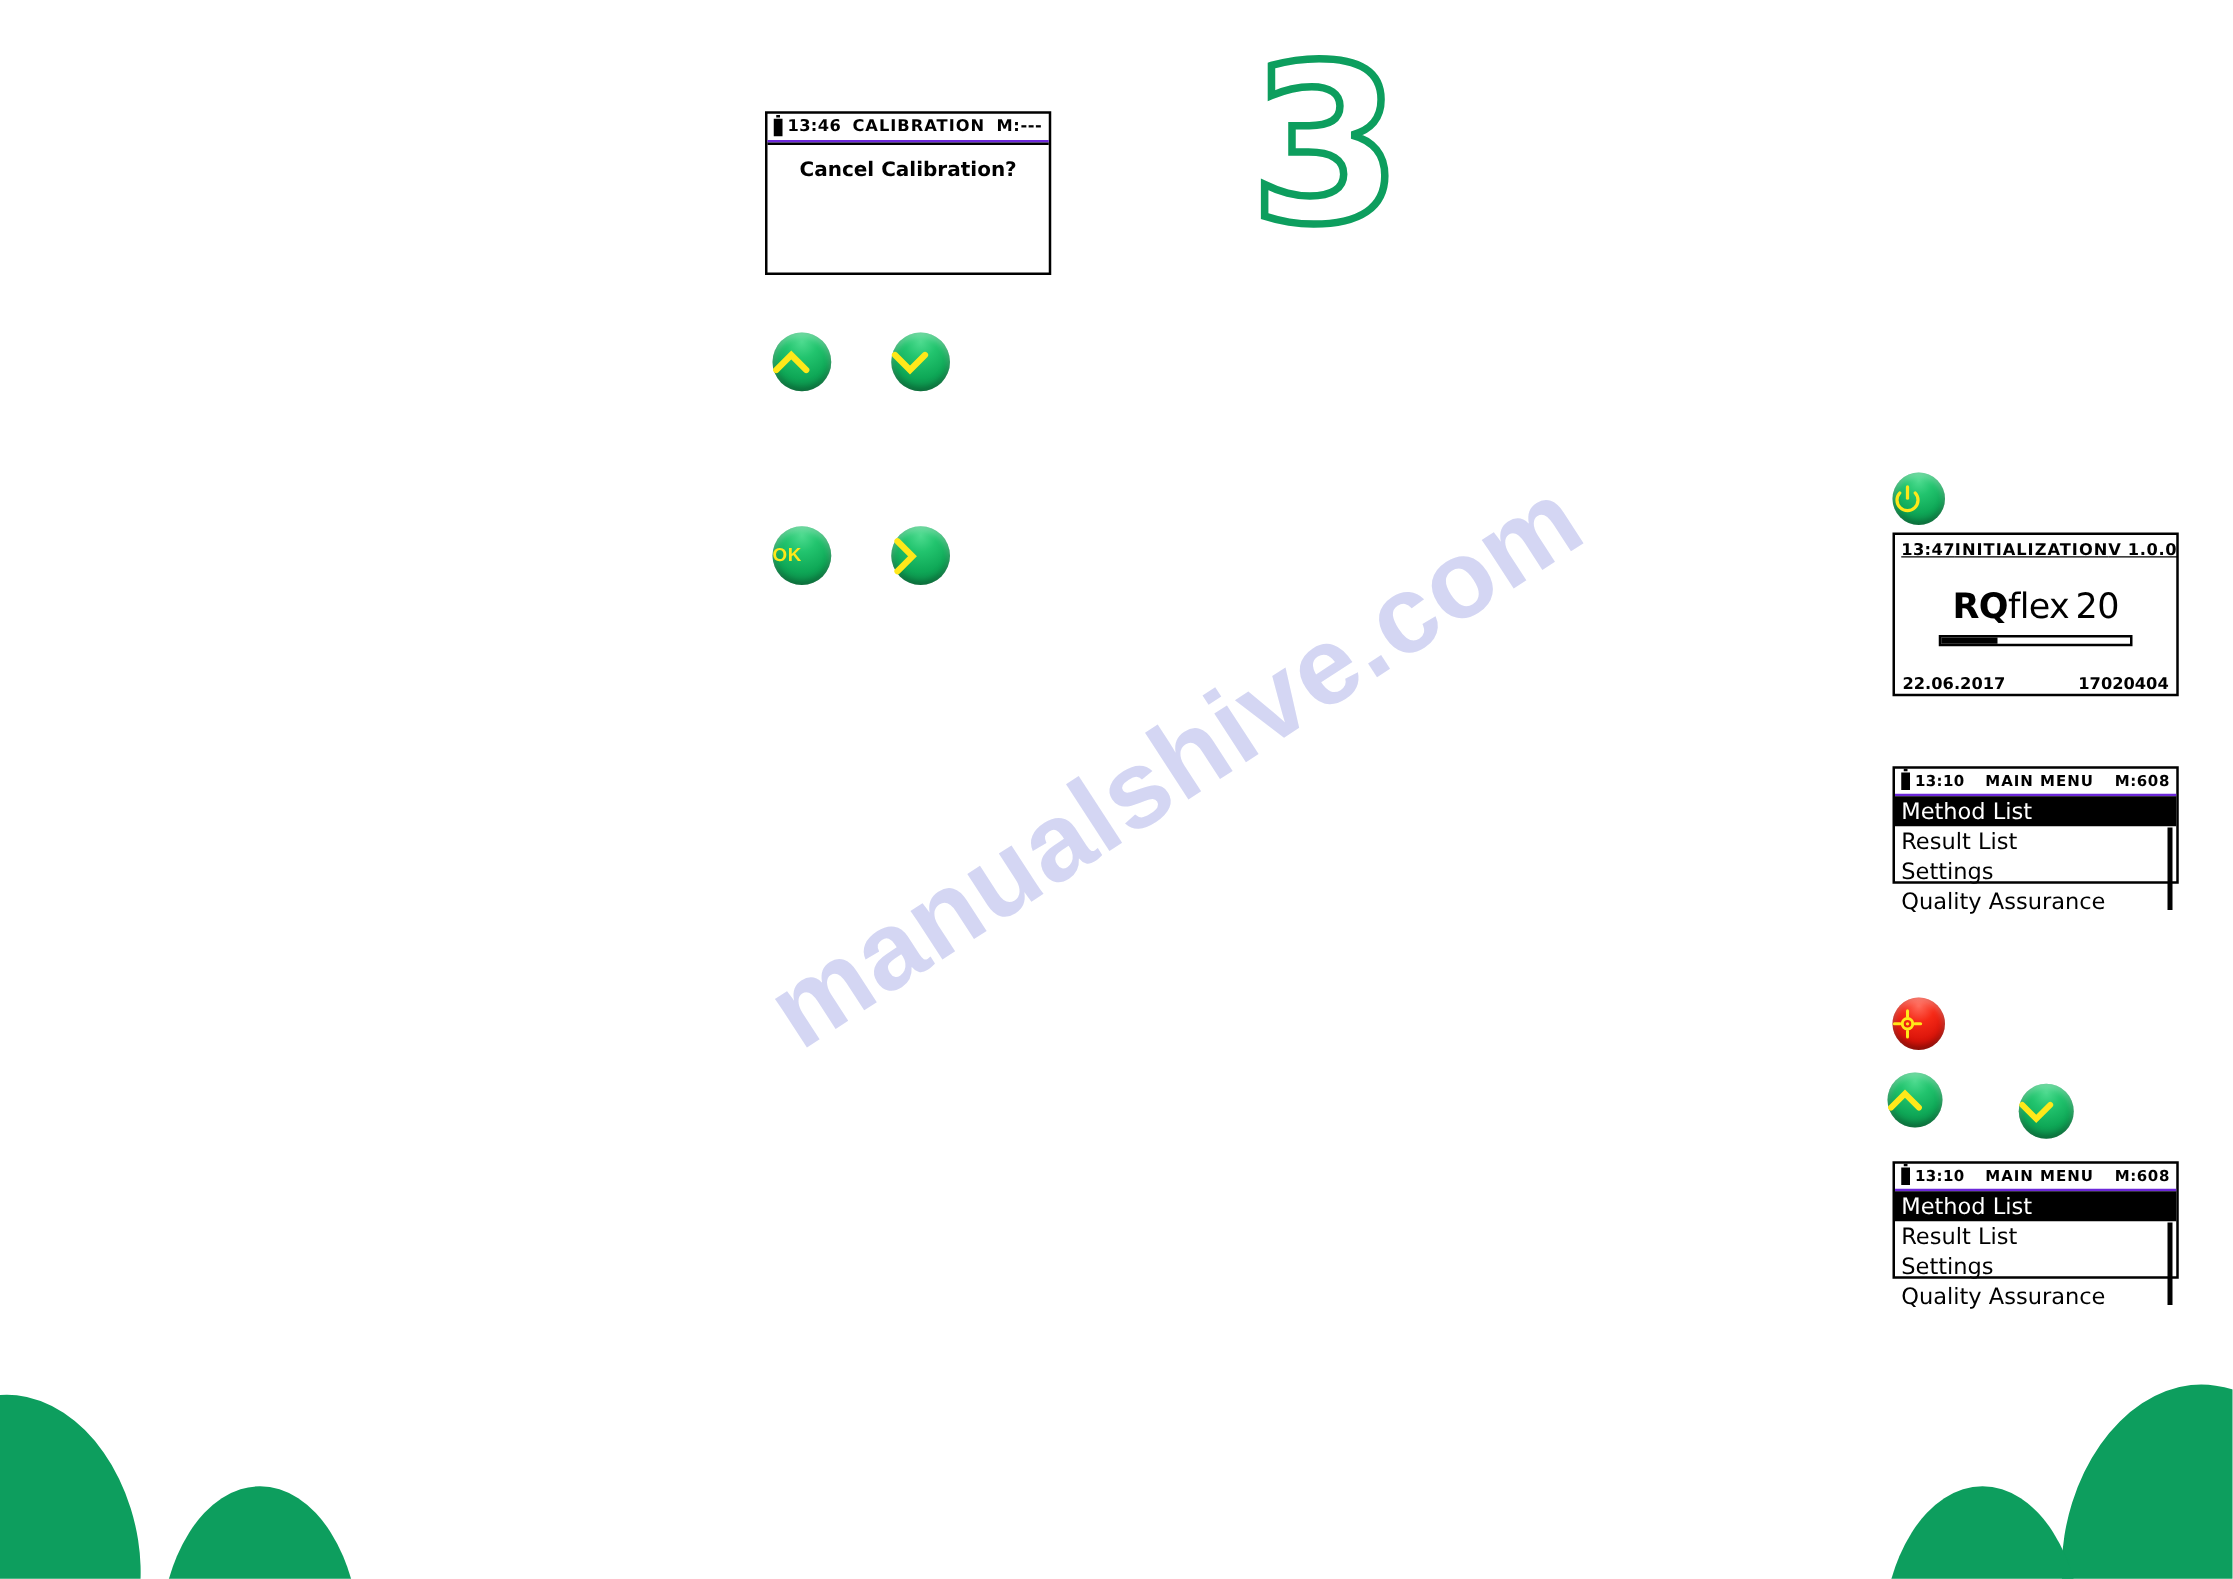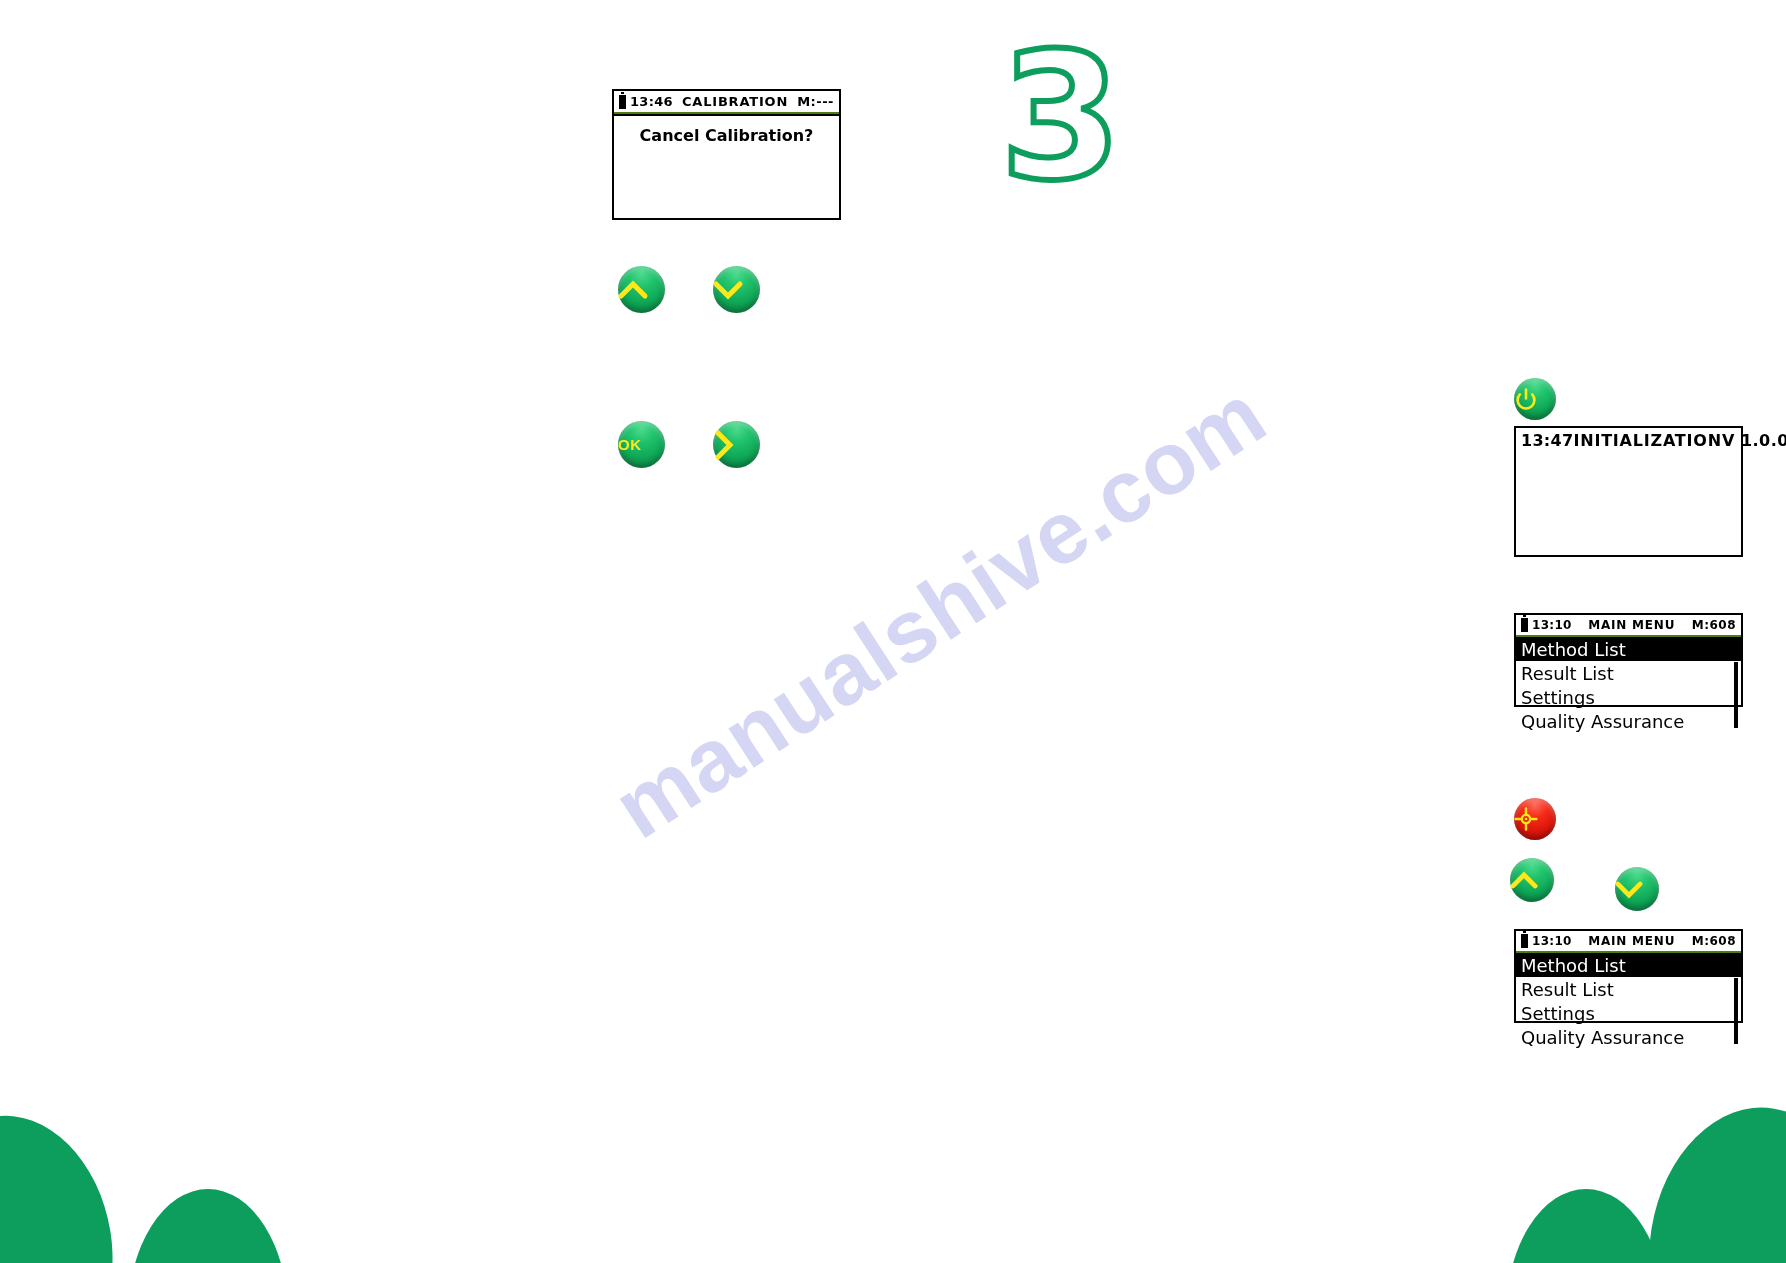--- a/index.html
+++ b/index.html
@@ -89,21 +89,21 @@
     position: absolute;
     background: #ffffff;
     border: 2px solid #000000;
     box-sizing: border-box;
     font-family: "DejaVu Sans", sans-serif;
     color: #000000;
   }
   .lcd-header {
     display: flex;
     align-items: center;
-    border-bottom: 2px solid #4d7c0f;
+    border-bottom: 2px solid #6d28d9;
     box-sizing: border-box;
     padding: 0 5px;
     font-weight: bold;
     letter-spacing: 0.3px;
   }
   .battery-icon {
     display: inline-block;
     width: 7px;
     height: 14px;
     background: #000;
@@ -168,22 +168,23 @@
 
   
   #lcd-init {
     left: 1514px;
     top: 426px;
     width: 229px;
     height: 131px;
   }
   #lcd-init .lcd-header {
     height: 24px;
-    font-size: 16px;
+    font-size: 13px;
     border-bottom: none;
+    text-decoration: underline;
   }
   .init-body {
     height: 107px;
     position: relative;
   }
   .init-logo {
     position: absolute;
     top: 16px;
     left: 0;
     right: 0;
@@ -324,20 +325,32 @@
     </svg>
   </span>
 </div>
 
 <div class="lcd" id="lcd-init">
   <div class="lcd-header">
     <span class="hdr-time">13:47</span>
     <span class="hdr-title">INITIALIZATION</span>
     <span class="hdr-right">V 1.0.0</span>
   </div>
+  <div class="init-body">
+    <div class="init-logo">
+      <span class="lt">RQ</span><span class="md">flex</span> <span class="md">20</span>
+    </div>
+    <div class="init-progress">
+      <div class="init-progress-fill" id="init-progress-fill" style="width: 30%;"></div>
+    </div>
+    <div class="init-footer">
+      <span>22.06.2017</span>
+      <span>17020404</span>
+    </div>
+  </div>
 </div>
 
 <div class="lcd lcd-mainmenu" id="lcd-mainmenu-1">
   <div class="lcd-header">
     <span class="battery-icon"></span>
     <span class="hdr-time">13:10</span>
     <span class="hdr-title">MAIN MENU</span>
     <span class="hdr-right">M:608</span>
   </div>
   <div class="lcd-list">

